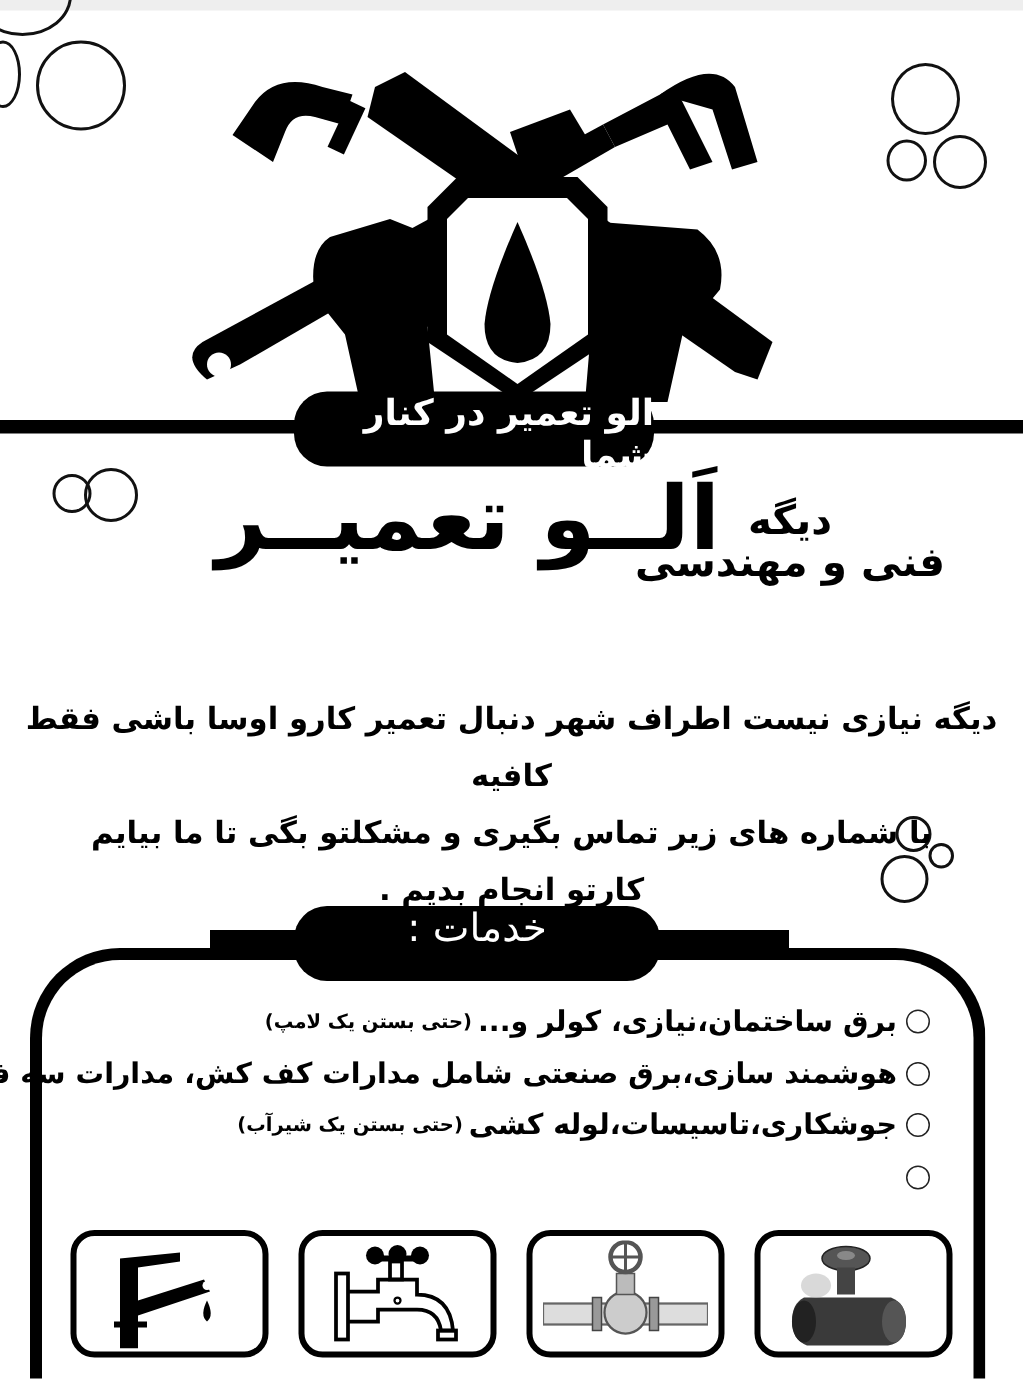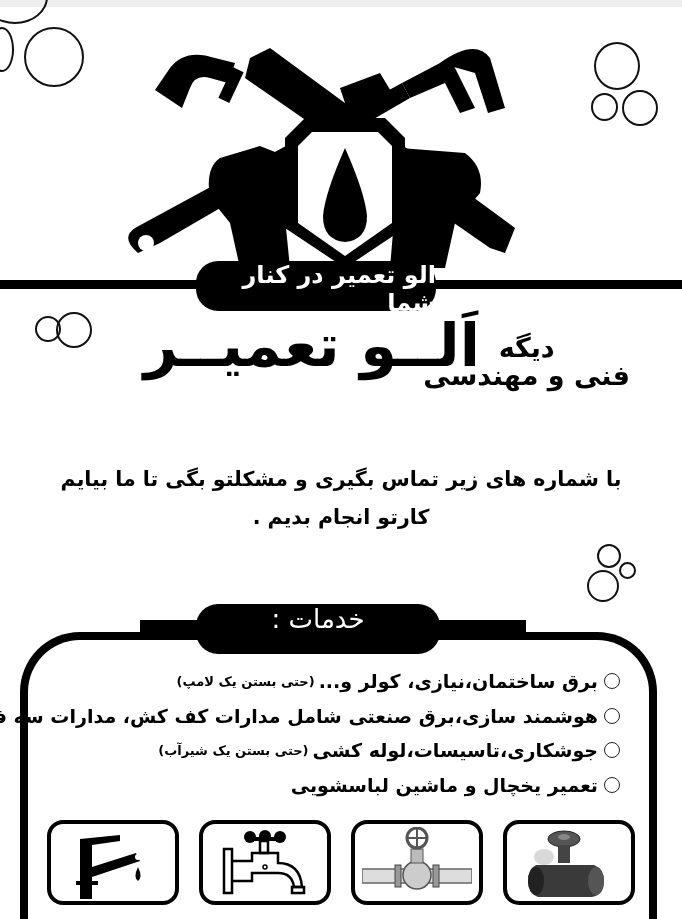--- a/index.html
+++ b/index.html
@@ -91,20 +91,21 @@
 
 <div class="brand">
   <div class="brand-sub">
     <span class="l1">دیگه</span>
     <span class="l2">فنی و مهندسی</span>
   </div>
   <div class="brand-main">اَلــو تعمیــر</div>
 </div>
 
 <div class="intro">
+  <div>دیگه نیازی نیست اطراف شهر دنبال تعمیر کارو اوسا باشی فقط کافیه</div>
   <div>با شماره های زیر تماس بگیری و مشکلتو بگی تا ما بیایم</div>
   <div>کارتو انجام بدیم .</div>
 </div>
 
 <div class="services-box"></div>
 <div class="services-bar"></div>
 <div class="pill services-pill">
   <span>خدمات :</span>
 </div>
 
@@ -118,21 +119,20 @@
     <span class="radio"></span>
     <span>هوشمند سازی،برق صنعتی شامل مدارات کف کش، مدارات سه فاز و...</span>
   </li>
   <li class="svc-item">
     <span class="radio"></span>
     <span>جوشکاری،تاسیسات،لوله کشی</span>
     <span class="note">(حتی بستن یک شیرآب)</span>
   </li>
   <li class="svc-item">
     <span class="radio"></span>
-    <span>تعمیر یخچال و ماشین لباسشویی</span>
   </li>
 </ul>
 
 <div class="icons-row">
   <div class="icon-card">
     <svg viewBox="0 0 110 72">
       <path d="M22 12 L62 8 L62 14 L34 18 L34 72 L22 72 Z" fill="#000"></path>
       <path d="M34 40 L78 26 L82 34 L34 50 Z" fill="#000"></path>
       <rect x="18" y="54" width="22" height="4" fill="#000"></rect>
       <circle cx="80" cy="30" r="3" fill="#fff"></circle>

